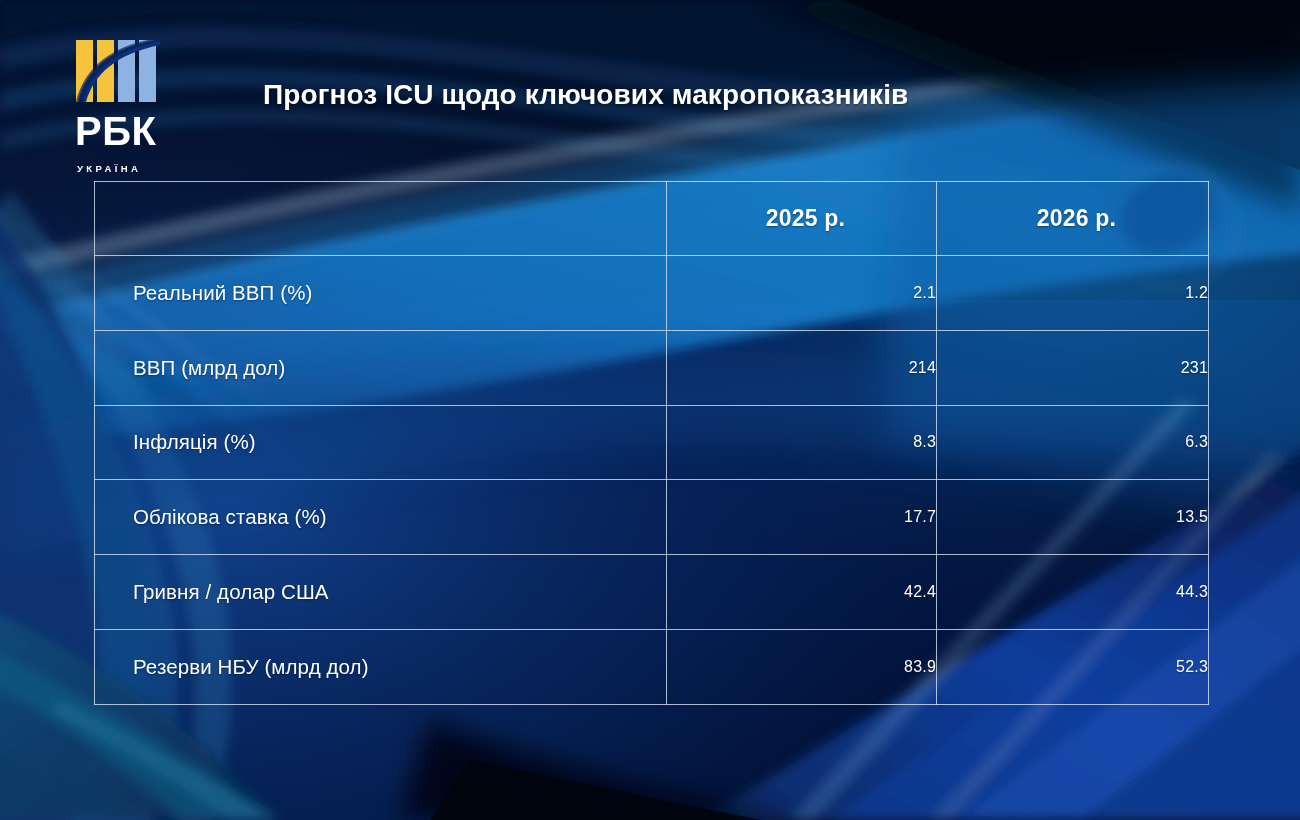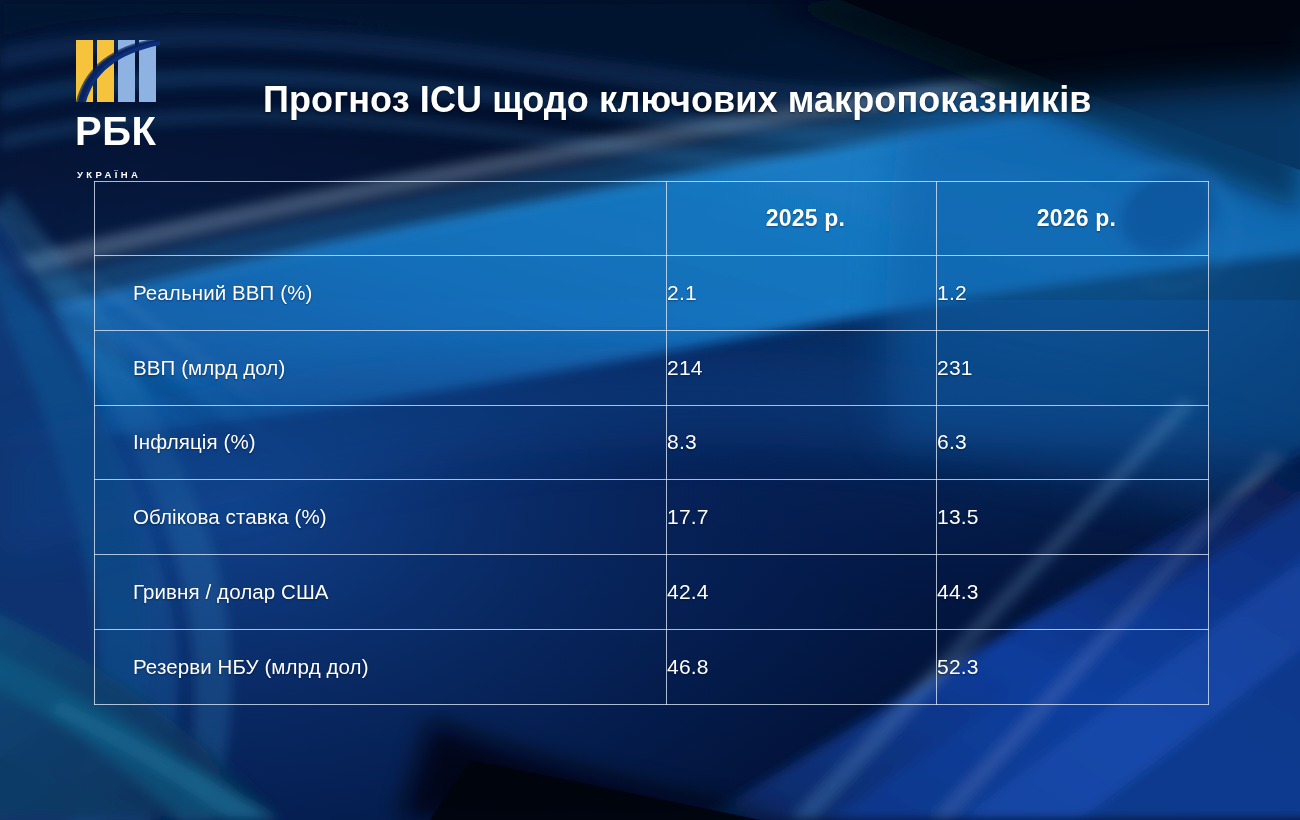--- a/index.html
+++ b/index.html
@@ -26,27 +26,27 @@
   #logo .b2{ left:21px; background:#f5c43c; }
   #logo .b3{ left:42px; background:#8eb3e3; }
   #logo .b4{ left:63px; background:#8eb3e3; }
   #logo .swoosh{ position:absolute; left:0; top:0; width:84px; height:62px; }
   #logo .rbk{
     font-size:40px; font-weight:bold; color:#ffffff; letter-spacing:0.5px;
     line-height:34px; margin-top:12px; margin-left:3px;
   }
   #logo .ukr{
     font-size:9.5px; font-weight:bold; color:#ffffff; letter-spacing:3.4px;
-    margin-top:21px; margin-left:5px;
+    margin-top:15px; margin-left:5px;
   }
 
   
   #title{
     position:absolute; left:263px; top:79px; z-index:5;
-    font-size:36px; font-weight:bold; color:#ffffff;
+    font-size:28px; font-weight:bold; color:#ffffff;
     letter-spacing:0.1px; white-space:nowrap;
     text-shadow:0 1px 3px rgba(0,0,0,.45);
   }
 
   
   #table-wrap{
     position:absolute; left:94px; top:181px; width:1114px; height:523px; z-index:5;
   }
   table{
     width:100%; height:100%;
@@ -72,21 +72,21 @@
     letter-spacing:.2px;
     text-shadow:0 1px 2px rgba(0,0,0,.4);
     padding-left:8px;
   }
   td.lbl{
     font-size:20.5px; text-align:left; padding-left:38px;
     letter-spacing:.1px;
     text-shadow:0 1px 2px rgba(0,0,0,.4);
   }
   td.val{
-    font-size:21px; text-align:left;
+    font-size:16px; text-align:right;
     letter-spacing:.2px;
     text-shadow:0 1px 2px rgba(0,0,0,.4);
   }
 </style>
 </head>
 <body>
 
 <div id="bg-wrap">
   <svg viewBox="0 0 1300 820" preserveAspectRatio="none">
     <defs>
@@ -270,18 +270,18 @@
         <td class="val">17.7</td>
         <td class="val">13.5</td>
       </tr>
       <tr>
         <td class="lbl">Гривня / долар США</td>
         <td class="val">42.4</td>
         <td class="val">44.3</td>
       </tr>
       <tr>
         <td class="lbl">Резерви НБУ (млрд дол)</td>
-        <td class="val">46.8</td>
+        <td class="val">83.9</td>
         <td class="val">52.3</td>
       </tr>
     </tbody>
   </table>
 </div>
 
 </body></html>

